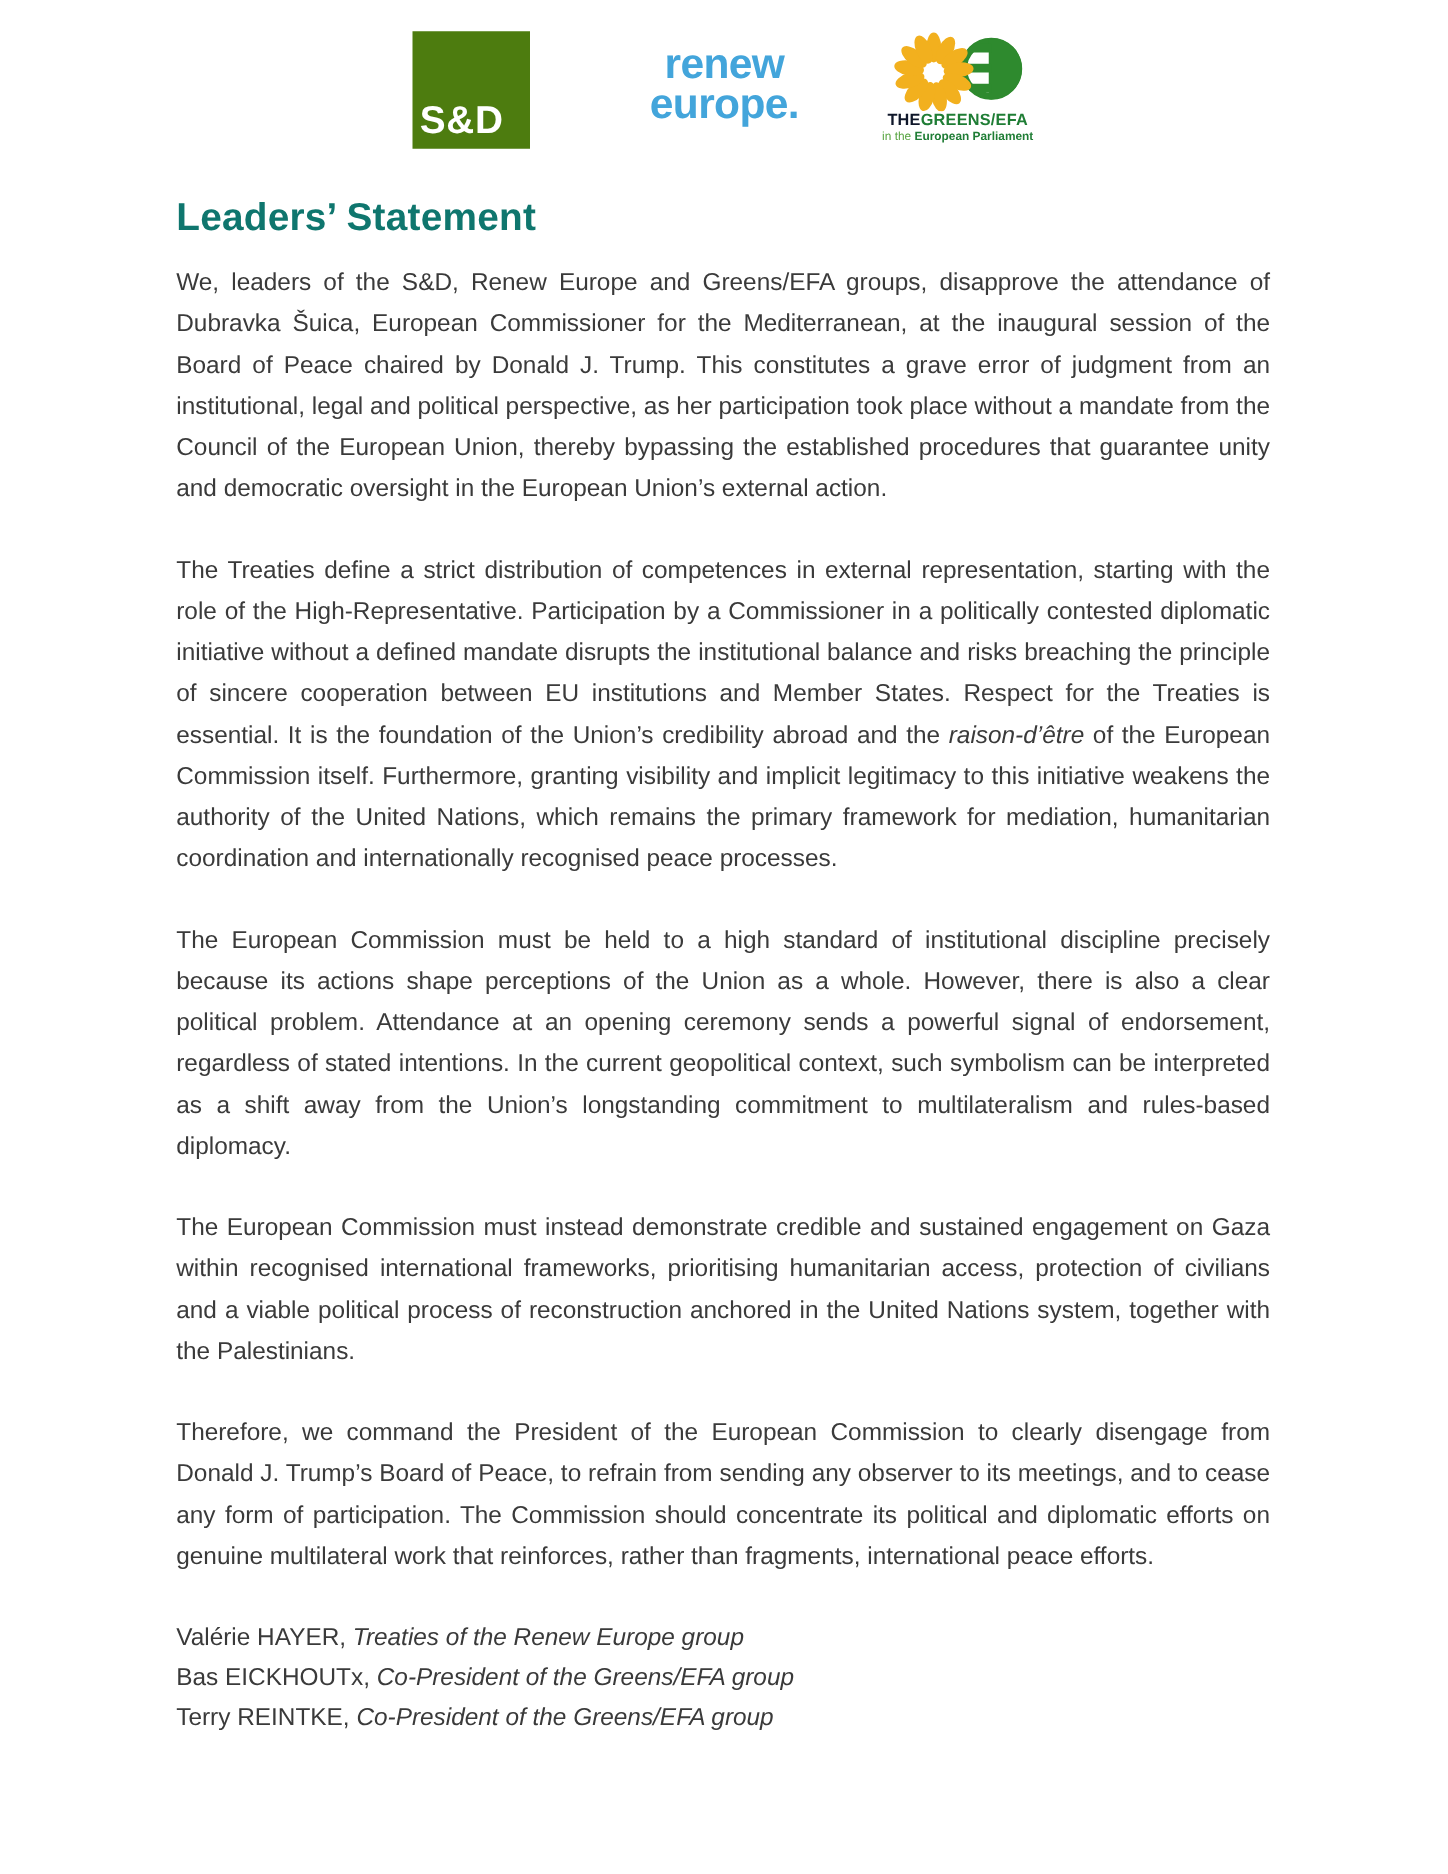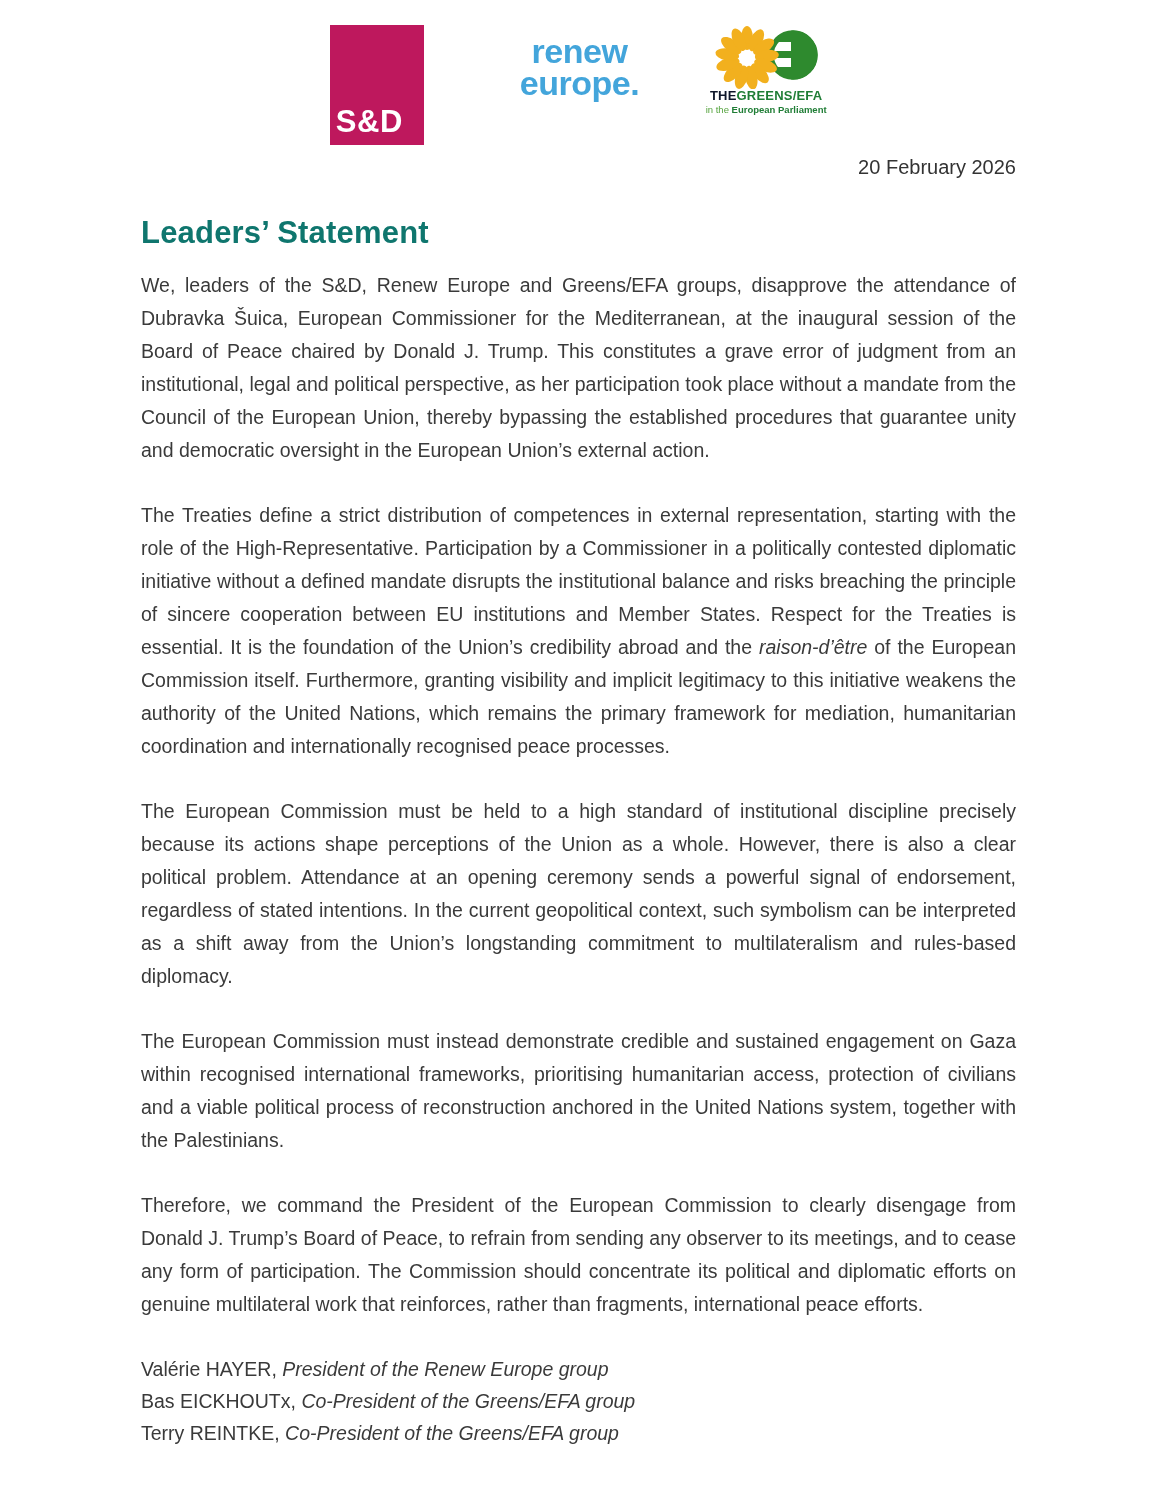--- a/index.html
+++ b/index.html
@@ -15,22 +15,22 @@
 
   
   .logos {
     display: flex;
     justify-content: center;
     align-items: flex-start;
     gap: 66px;
     height: 96px;
   }
   .sd-box {
-    width: 94px; height: 120px;
-    background: #be185d;
+    width: 94px; height: 94px;
+    background: #4d7c0f;
     display: flex; align-items: flex-end;
     padding: 8px 6px;
   }
   .sd-box .sd-text {
     color: #ffffff;
     font-weight: bold;
     font-size: 31px;
     line-height: 1;
     letter-spacing: 0.5px;
   }
@@ -132,38 +132,37 @@
           <ellipse cx="40" cy="13" rx="6" ry="12" transform="rotate(308 40 33)"></ellipse>
           <ellipse cx="40" cy="13" rx="6" ry="12" transform="rotate(336 40 33)"></ellipse>
         </g>
       </svg>
       <div class="greens-line1"><span class="g-the">THE</span><span class="g-name">GREENS/EFA</span></div>
       <div class="greens-line2"><span>in the </span><span class="g-parl">European Parliament</span></div>
     </div>
 
   </header>
 
-  <div class="date">20 February 2026</div>
 
   <h1 class="title">Leaders’ Statement</h1>
 
   <p class="body-para">We, leaders of the S&amp;D, Renew Europe and Greens/EFA groups, disapprove the attendance of Dubravka Šuica, European Commissioner for the Mediterranean, at the inaugural session of the Board of Peace chaired by Donald J. Trump. This constitutes a grave error of judgment from an institutional, legal and political perspective, as her participation took place without a mandate from the Council of the European Union, thereby bypassing the established procedures that guarantee unity and democratic oversight in the European Union’s external action.</p>
 
   <p class="body-para"><span>The Treaties define a strict distribution of competences in external representation, starting with the role of the High-Representative. Participation by a Commissioner in a politically contested diplomatic initiative without a defined mandate disrupts the institutional balance and risks breaching the principle of sincere cooperation between EU institutions and Member States. Respect for the Treaties is essential. It is the foundation of the Union’s credibility abroad and the </span><em>raison-d’être</em><span> of the European Commission itself. Furthermore, granting visibility and implicit legitimacy to this initiative weakens the authority of the United Nations, which remains the primary framework for mediation, humanitarian coordination and internationally recognised peace processes.</span></p>
 
   <p class="body-para">The European Commission must be held to a high standard of institutional discipline precisely because its actions shape perceptions of the Union as a whole. However, there is also a clear political problem. Attendance at an opening ceremony sends a powerful signal of endorsement, regardless of stated intentions. In the current geopolitical context, such symbolism can be interpreted as a shift away from the Union’s longstanding commitment to multilateralism and rules-based diplomacy.</p>
 
   <p class="body-para">The European Commission must instead demonstrate credible and sustained engagement on Gaza within recognised international frameworks, prioritising humanitarian access, protection of civilians and a viable political process of reconstruction anchored in the United Nations system, together with the Palestinians.</p>
 
   <p class="body-para">Therefore, we command the President of the European Commission to clearly disengage from Donald J. Trump’s Board of Peace, to refrain from sending any observer to its meetings, and to cease any form of participation. The Commission should concentrate its political and diplomatic efforts on genuine multilateral work that reinforces, rather than fragments, international peace efforts.</p>
 
   <div class="signatures">
     <div class="sig">
       <span>Valérie HAYER,</span>
-      <em>President of the Renew Europe group</em>
+      <em>Treaties of the Renew Europe group</em>
     </div>
     <div class="sig">
       <span>Bas EICKHOUTx,</span>
       <em>Co-President of the Greens/EFA group</em>
     </div>
     <div class="sig">
       <span>Terry REINTKE,</span>
       <em>Co-President of the Greens/EFA group</em>
     </div>
   </div>

